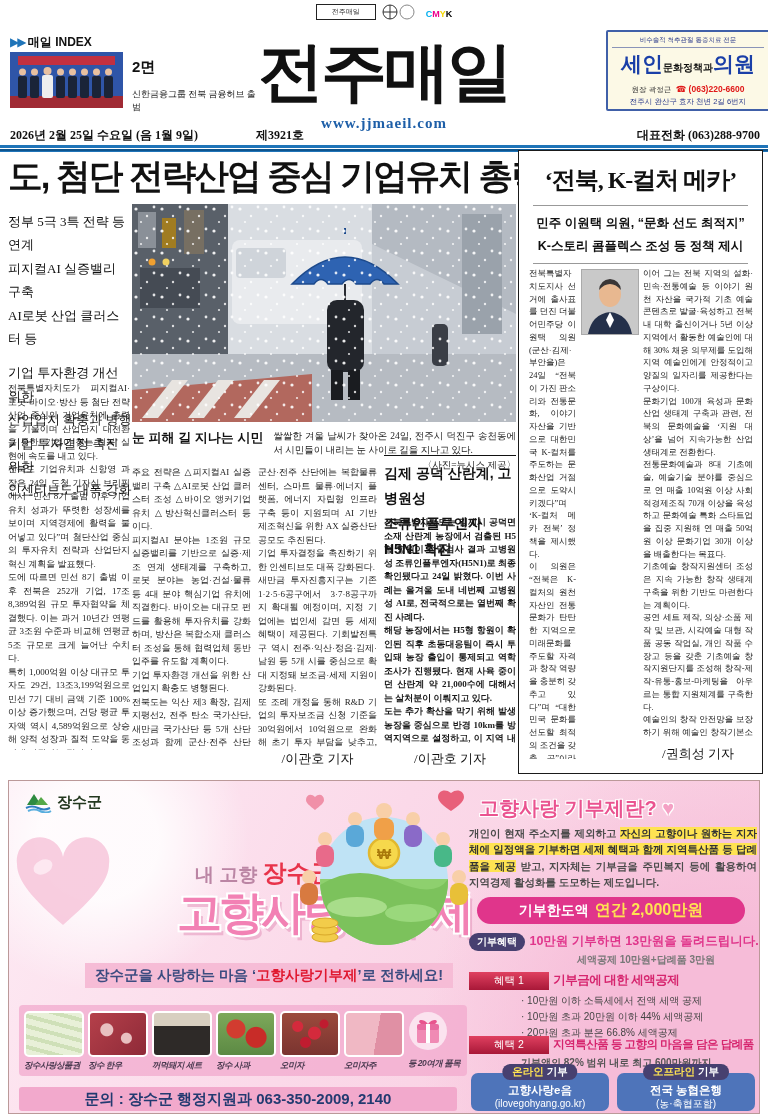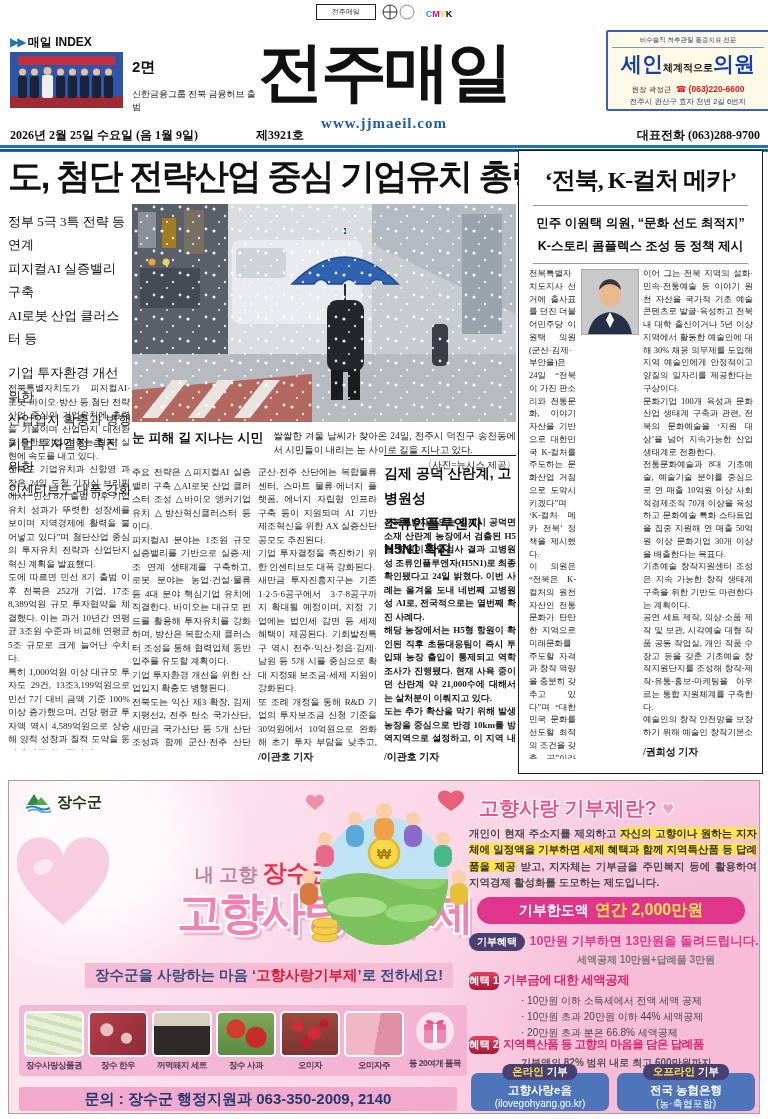--- a/index.html
+++ b/index.html
@@ -28,21 +28,21 @@
   .clinic .addr{font-size:7.5px;color:#2a3a8a;margin-top:1px;}
   .date-row{font-size:12px;font-weight:bold;font-family:"Liberation Serif","DejaVu Serif",serif;}
   .rule{height:7px;background:linear-gradient(#1f74b8 0 3px,#fff 3px 4px,#0e558e 4px 6px,#1f74b8 6px 7px);}
   
   .headline{font-size:35px;font-weight:900;letter-spacing:-2px;white-space:nowrap;transform:scaleX(.99);transform-origin:left;}
   .subheads{font-family:"Liberation Serif","DejaVu Serif",serif;font-size:13px;font-weight:500;line-height:1.8;color:#101010;}
   .cap-title{font-size:13px;font-weight:800;white-space:nowrap;}
   .cap-body{font-family:"Liberation Serif","DejaVu Serif",serif;font-size:9.5px;line-height:1.5;text-align:justify;color:#222;}
   .cap-credit{display:block;text-align:right;}
   .ai-head{font-size:14px;font-weight:800;line-height:1.8;}
-  .reporter{font-size:10px;font-weight:bold;text-align:left;font-family:"Liberation Serif","DejaVu Serif",serif;}
+  .reporter{font-size:13px;font-weight:normal;text-align:center;font-family:"Liberation Serif","DejaVu Serif",serif;}
   
   .kc-box{border:1.5px solid #1a1a1a;background:#fff;}
   .kc-head{text-align:center;font-size:24px;font-weight:900;margin-top:13px;
            font-family:"Liberation Serif","DejaVu Serif",serif;letter-spacing:-1px;}
   .kc-subs{margin:9px 14px 0;border-top:1px solid #999;border-bottom:1px solid #999;padding:6px 0;
            text-align:center;font-size:12.5px;font-weight:800;line-height:1.8;}
   .kc-col{font-size:8.5px;}
   .portrait{float:right;width:56px;height:64px;margin:2px 0 4px 5px;background:#cicfcf;border:1px solid #aaa;}
   
   .ad{border:1px solid #b99;overflow:hidden;
@@ -62,31 +62,31 @@
   .what-para{font-size:10.5px;line-height:1.55;color:#4c4c4c;text-align:justify;font-weight:bold;}
   .what-para .hl{background:#ffe352;color:#333;}
   .limit{display:flex;align-items:center;justify-content:center;gap:6px;background:#e0358b;border-radius:14px;height:27px;}
   .limit .lab{color:#fff;font-weight:900;font-size:14px;}
   .limit .val{color:#ffe352;font-weight:900;font-size:16px;}
   .pill{display:inline-block;background:#474070;color:#fff;font-size:10px;font-weight:bold;
         border-radius:9px;padding:2px 8px;vertical-align:middle;}
   .ben-main{font-size:12.5px;font-weight:900;color:#e0358b;vertical-align:middle;}
   .ben-sub{font-size:10px;color:#777;font-weight:bold;}
   .badge{display:inline-block;background:linear-gradient(#e04060,#a81838);color:#fff;font-size:10.5px;
-         font-weight:700;border-radius:6px;padding:2px 0;vertical-align:middle;}
+         font-weight:400;border-radius:0;padding:2px 25px;vertical-align:middle;}
   .ben-title{font-size:12.5px;font-weight:900;color:#d6256e;vertical-align:middle;letter-spacing:-0.5px;}
   .bullets{font-size:10px;color:#444;line-height:1.6;font-weight:normal;}
   .give-box{position:absolute;width:138px;height:38px;background:#4e74ba;border-radius:7px;text-align:center;color:#fff;}
   .give-box .hdr{position:absolute;top:-9px;left:50%;transform:translateX(-50%);background:#474070;border-radius:9px;
                  padding:1px 10px;font-size:10.5px;font-weight:bold;white-space:nowrap;}
   .give-box .hdr .y{color:#ffe352;}
   .give-box .l1{font-size:11.5px;font-weight:800;margin-top:11px;line-height:1.2;}
   .give-box .l2{font-size:10px;line-height:1.2;}
   .band{background:rgba(242,170,205,.75);border-radius:4px;display:flex;gap:4px;padding:6px 5px 4px;}
-  .prod{width:60px;text-align:center;}
+  .prod{width:60px;text-align:left;font-style:italic;}
   .thumb{width:56px;height:42px;border:2px solid #fff;border-radius:5px;margin:0 auto;}
   .prod .lbl{font-size:8.5px;color:#4a3a50;font-weight:bold;margin-top:3px;letter-spacing:-0.5px;white-space:nowrap;}
   .contact{background:#f2a9cc;border-radius:3px;text-align:center;font-size:15px;font-weight:900;color:#223a70;line-height:24px;}
   .hl-line{background:#111;height:1px;}
 </style>
 </head>
 <body>
 
 <div class="page">
 
@@ -131,21 +131,21 @@
     </g>
   </svg>
   <div class="abs" style="left:132px;top:58px;font-size:15px;font-weight:800;">2면</div>
   <div class="abs serif" style="left:132px;top:88px;width:125px;font-size:9px;color:#222;">신한금융그룹 전북 금융허브 출범</div>
 
   <div class="abs logo" style="left:238px;top:38px;width:292px;">전주매일</div>
   <div class="abs website" style="left:238px;top:115px;width:292px;">www.jjmaeil.com</div>
 
   <div class="abs clinic" style="left:606px;top:30px;width:152px;">
     <div class="tag">비수술적 척추관절 통증치료 전문</div>
-    <div><span class="nm1">세인</span><span class="nm2">체계적으로</span><span class="nm3">의원</span></div>
+    <div><span class="nm1">세인</span><span class="nm2">문화정책과</span><span class="nm3">의원</span></div>
     <div><span class="dir">원장 곽정근</span>
       <span class="ph">☎ (063)220-6600</span></div>
     <div class="addr">전주시 완산구 효자 천변 2길 6번지</div>
   </div>
 
   <div class="abs date-row" style="left:10px;top:127px;">2026년 2월 25일 수요일 (음 1월 9일)</div>
   <div class="abs date-row" style="left:256px;top:127px;">제3921호</div>
   <div class="abs date-row" style="right:8px;top:127px;">대표전화 (063)288-9700</div>
   <div class="abs rule" style="left:0;top:145px;width:768px;"></div>
 

